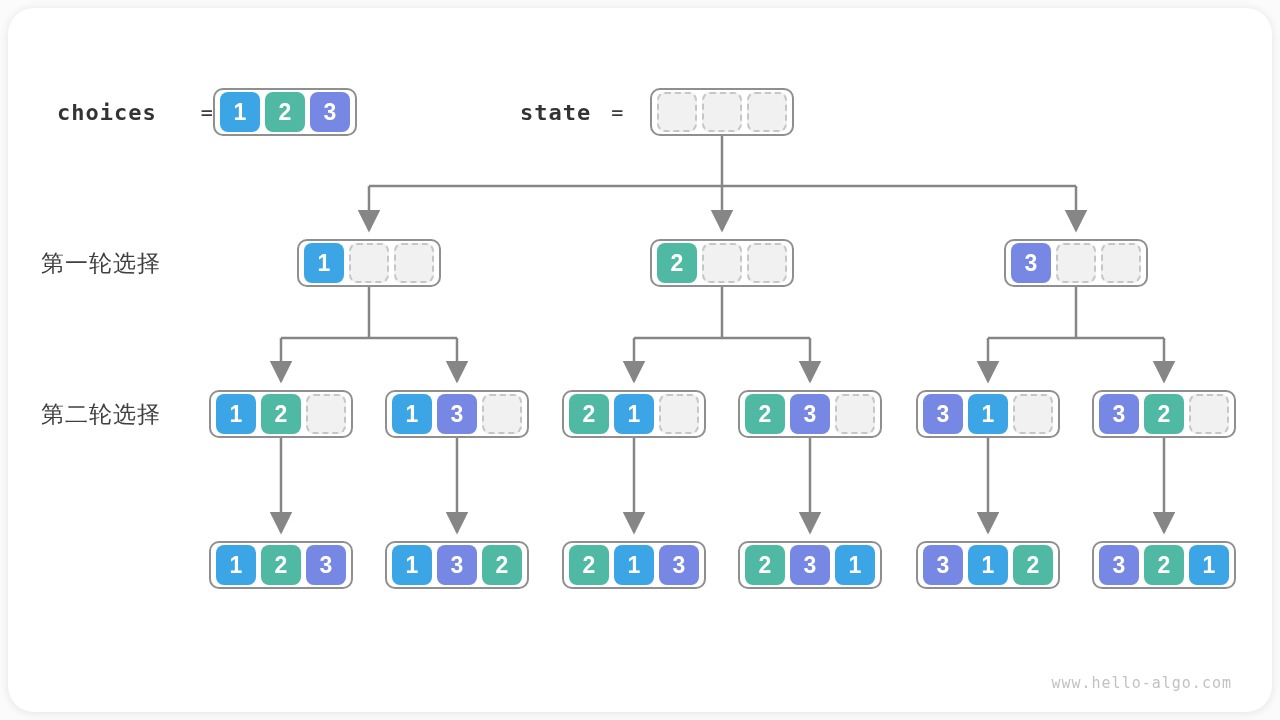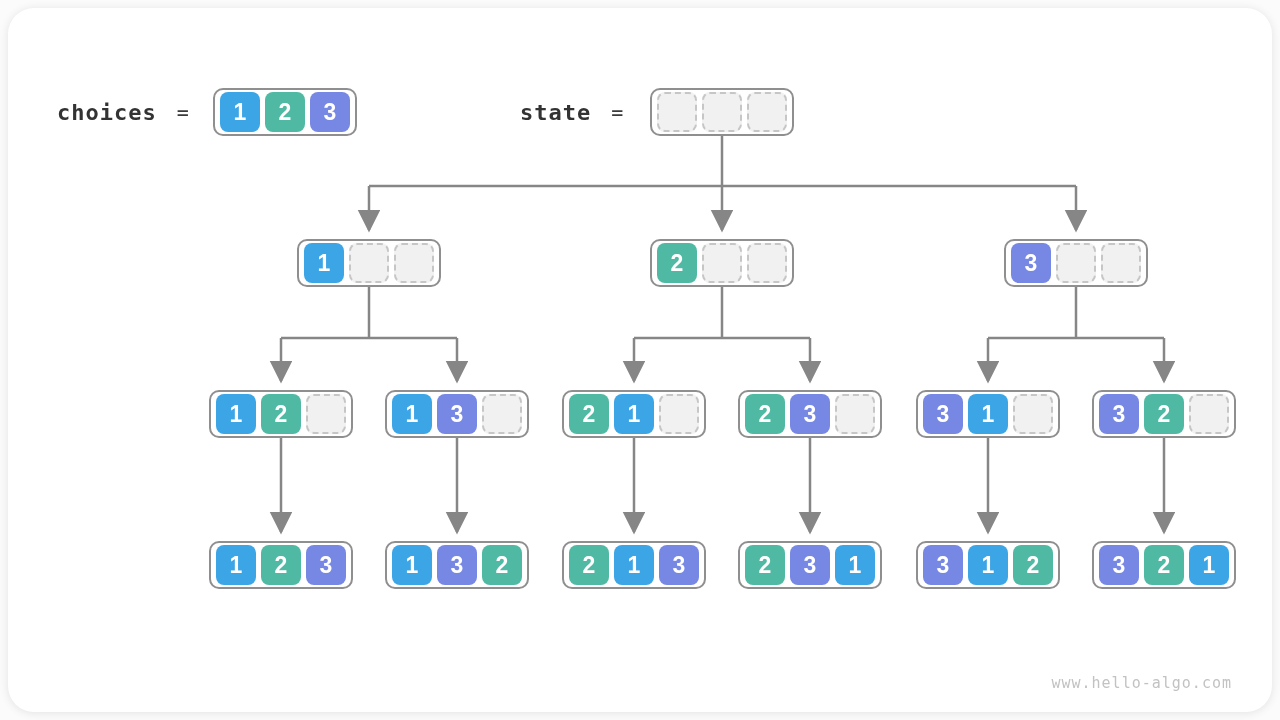--- a/index.html
+++ b/index.html
@@ -78,30 +78,32 @@
         <path d="M980,330 V373" fill="none" stroke="#868686" stroke-width="2.5" marker-end="url(#ah)"></path>
         <path d="M1156,330 V373" fill="none" stroke="#868686" stroke-width="2.5" marker-end="url(#ah)"></path>
         <path d="M273,430 V524" fill="none" stroke="#868686" stroke-width="2.5" marker-end="url(#ah)"></path>
         <path d="M449,430 V524" fill="none" stroke="#868686" stroke-width="2.5" marker-end="url(#ah)"></path>
         <path d="M626,430 V524" fill="none" stroke="#868686" stroke-width="2.5" marker-end="url(#ah)"></path>
         <path d="M802,430 V524" fill="none" stroke="#868686" stroke-width="2.5" marker-end="url(#ah)"></path>
         <path d="M980,430 V524" fill="none" stroke="#868686" stroke-width="2.5" marker-end="url(#ah)"></path>
         <path d="M1156,430 V524" fill="none" stroke="#868686" stroke-width="2.5" marker-end="url(#ah)"></path>
       </svg>
 
-    <div class="hdr" style="left:49px; top:80px;">
+    <div class="hdr" style="left:49px; top:80px;gap:24px;">
       <span class="kw">choices</span>
       <span class="eq">=</span>
     </div>
 
     <div class="hdr" style="left:512px; top:80px;">
       <span class="kw">state</span>
       <span class="eq">=</span>
     </div>
 
+    <div class="row-label" style="top:231px;">第一轮选择</div>
+    <div class="row-label" style="top:382px;">第二轮选择</div>
 
     <div id="nodes">
         <div class="node" style="left: 205px; top: 80px;">
           <div class="slot" style="background: rgb(59, 165, 230);">1</div>
           <div class="slot" style="background: rgb(80, 185, 164);">2</div>
           <div class="slot" style="background: rgb(118, 135, 228);">3</div>
         </div>
         <div class="node" style="left: 642px; top: 80px;">
           <div class="slot empty"></div>
           <div class="slot empty"></div>

